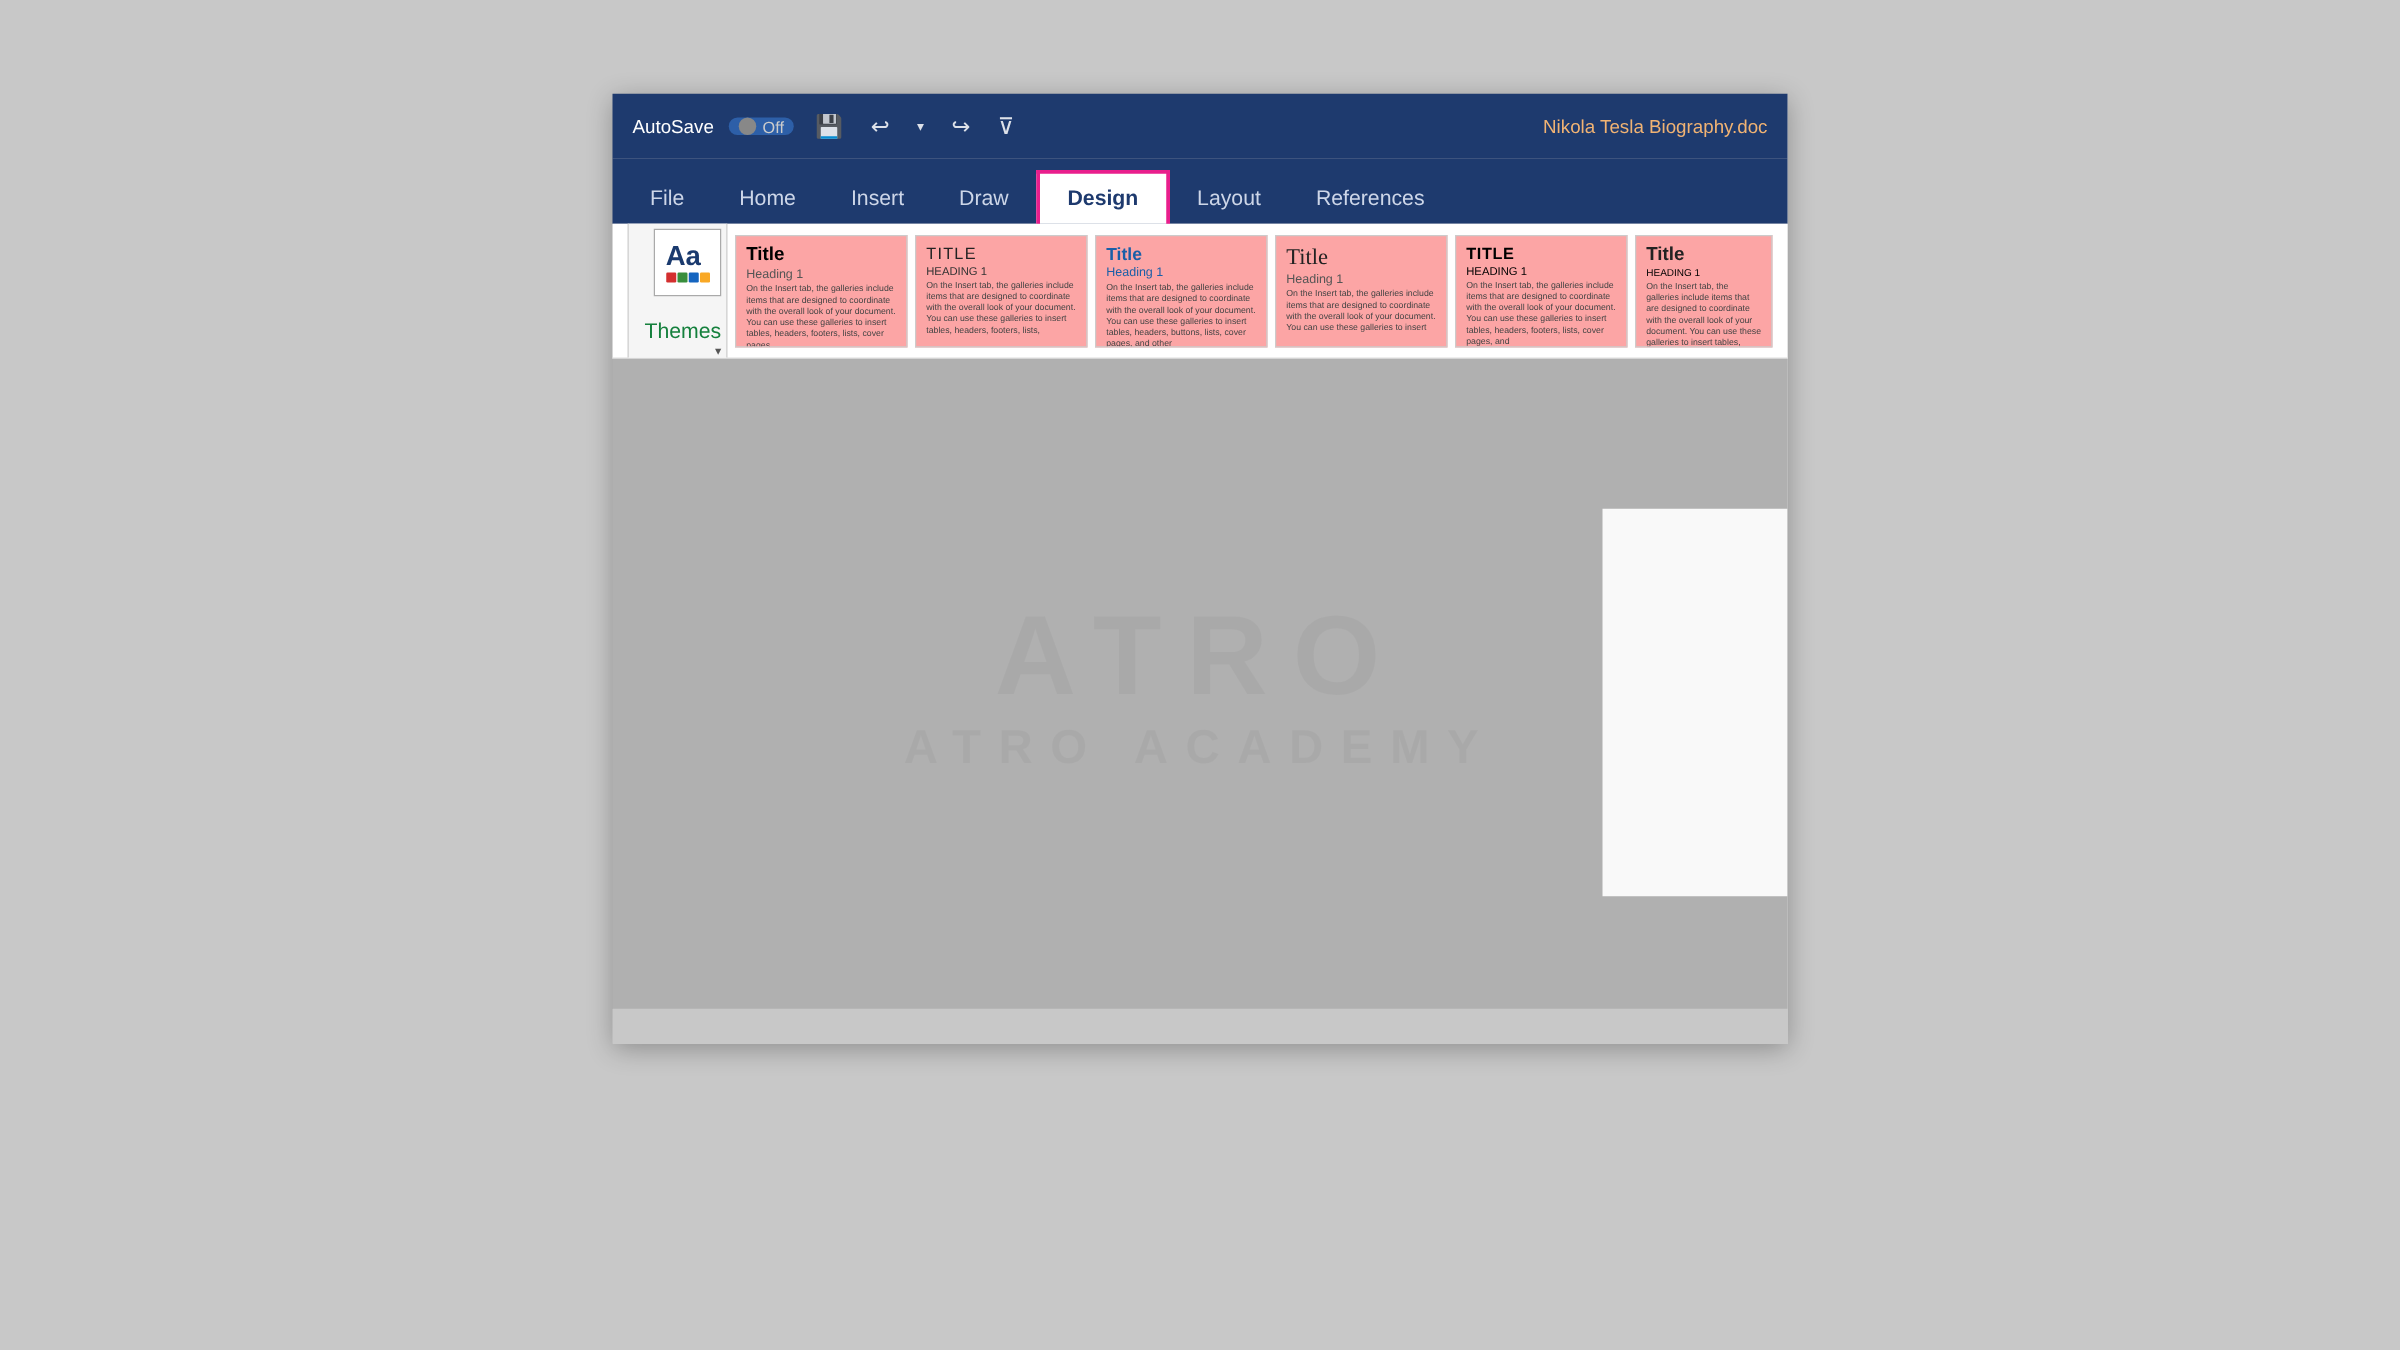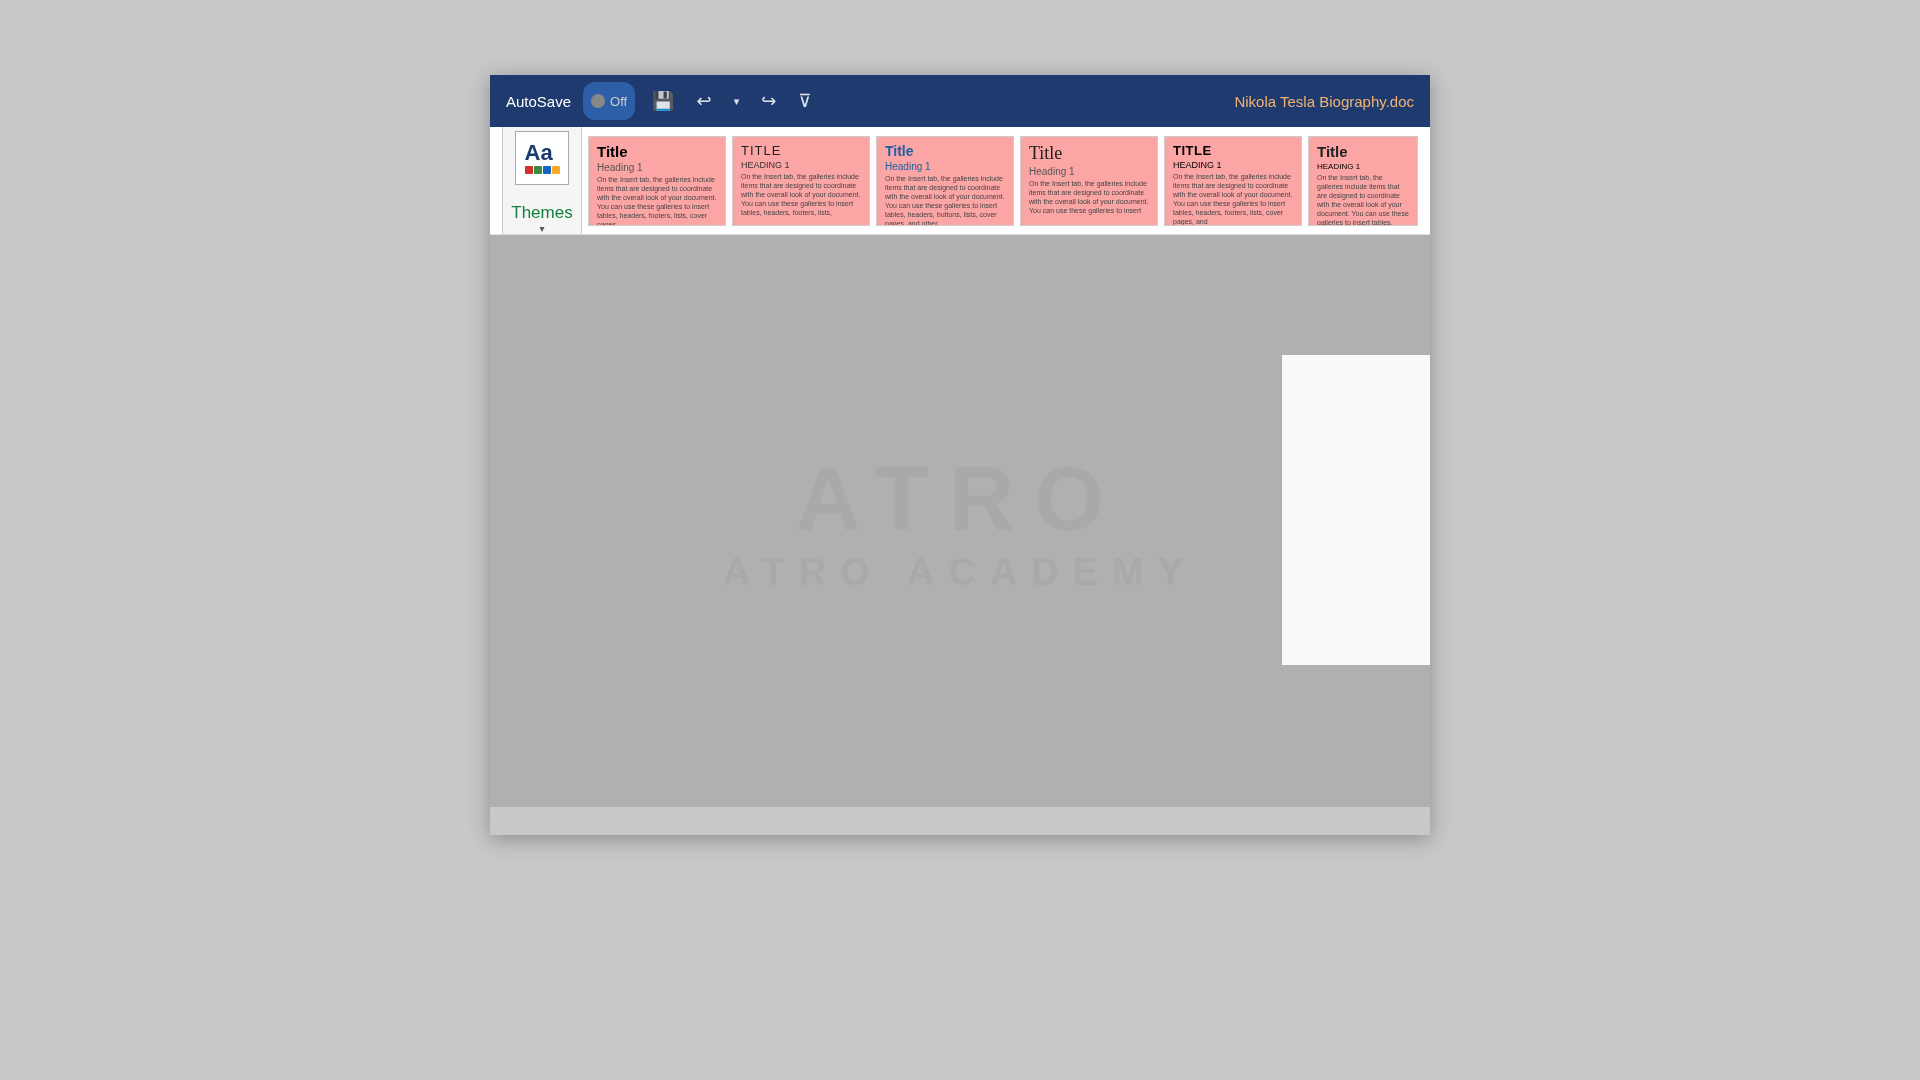--- a/index.html
+++ b/index.html
@@ -39,21 +39,21 @@
       font-weight: 400;
     }
 
     .toggle-switch {
       display: flex;
       align-items: center;
       background: #2d5fa8;
       border-radius: 12px;
       padding: 2px 8px;
       gap: 5px;
-      height: 38px;
+      height: 14px;
     }
 
     .toggle-dot {
       width: 14px;
       height: 14px;
       border-radius: 50%;
       background: #888;
     }
 
     .toggle-text {
@@ -116,21 +116,21 @@
       padding: 8px 12px;
       gap: 6px;
       border-bottom: 1px solid #ddd;
       overflow: hidden;
     }
 
     
     .themes-btn {
       display: flex;
       flex-direction: column;
-      align-items: center;
+      align-items: flex-end;
       width: 80px;
       min-width: 80px;
       cursor: pointer;
       border: 1px solid #ccc;
       border-radius: 3px;
       padding: 6px 4px 2px;
       background: #f5f5f5;
     }
 
     .themes-icon {
@@ -289,20 +289,29 @@
       <span class="toggle-text">Off</span>
     </div>
     <button class="toolbar-btn">💾</button>
     <button class="toolbar-btn">↩</button>
     <button class="toolbar-btn" style="font-size:11px;">▾</button>
     <button class="toolbar-btn">↪</button>
     <button class="toolbar-btn">⊽</button>
     <span class="title-text">Nikola Tesla Biography.doc</span>
   </div>
 
+  <div class="ribbon-nav">
+    <button class="nav-tab">File</button>
+    <button class="nav-tab">Home</button>
+    <button class="nav-tab">Insert</button>
+    <button class="nav-tab">Draw</button>
+    <button class="nav-tab highlighted">Design</button>
+    <button class="nav-tab">Layout</button>
+    <button class="nav-tab">References</button>
+  </div>
 
   <div class="ribbon-content">
 
     <div class="themes-btn">
       <div class="themes-icon">
         <div>
           <div style="font-size:22px;font-weight:700;color:#1a3a6e;line-height:1;">Aa</div>
           <div class="color-blocks">
             <div class="cb cb-red"></div>
             <div class="cb cb-green"></div>

